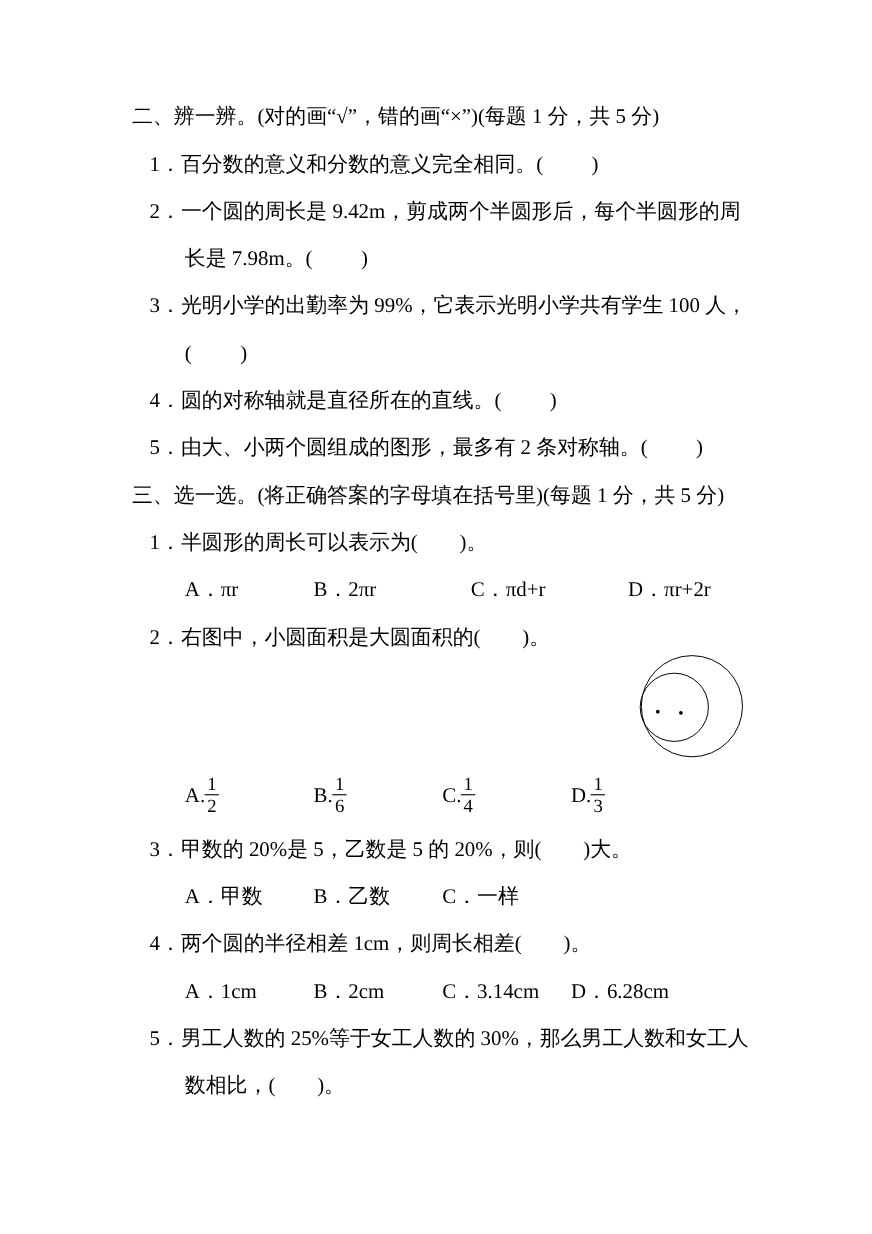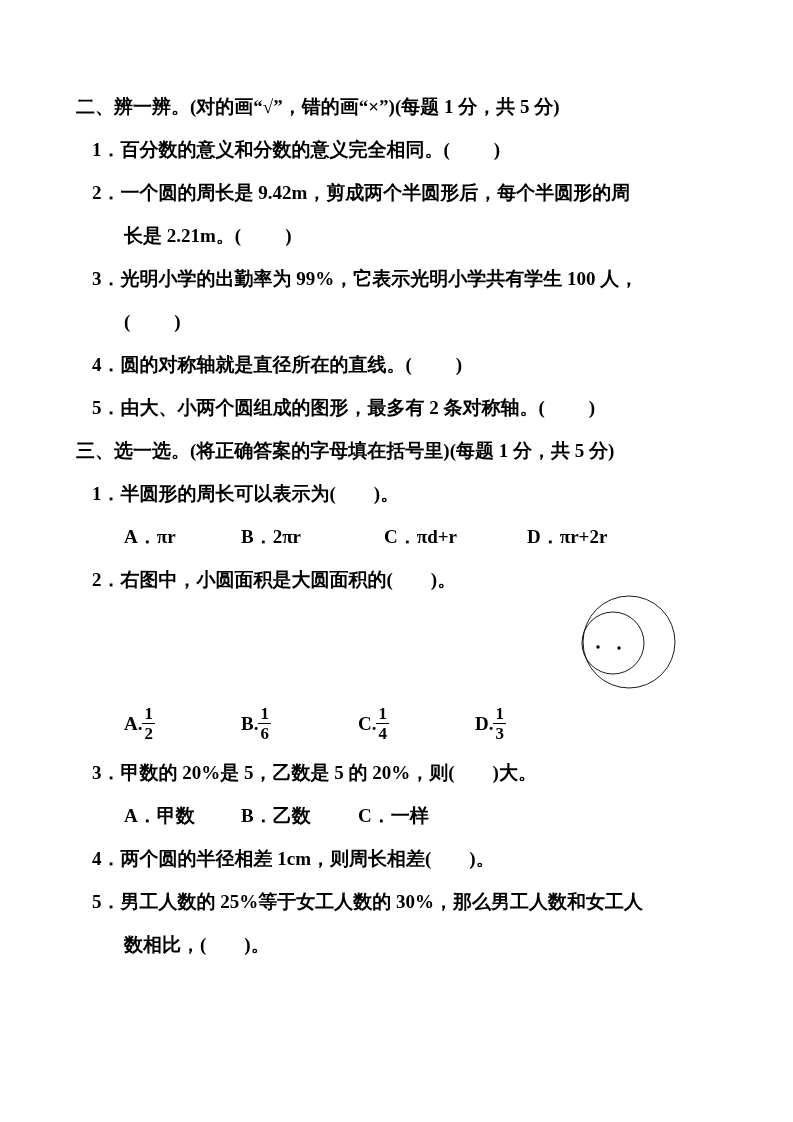--- a/index.html
+++ b/index.html
@@ -7,21 +7,21 @@
     position: relative;
     width: 793px;
     height: 1122px;
     margin: 0 auto;
     background: #ffffff;
     color: #000000;
     font-family: "Liberation Serif", "DejaVu Serif", serif;
     font-size: 19px;
     overflow: hidden;
   }
-  .content { padding: 85px 120px 0 76px; font-weight: bold; }
+  .content { padding: 85px 120px 0 120px; }
   .line {
     height: 43px;
     line-height: 43px;
     white-space: nowrap;
   }
   .bkt { display: flex; }
   .bracket { flex-shrink: 0; letter-spacing: 2px; }
   .item { padding-left: 16px; }
   .wrap { padding-left: 48px; }
   .opts { padding-left: 48px; display: flex; align-items: flex-end; }
@@ -49,21 +49,21 @@
 
     <div class="line">二、辨一辨。(对的画“√”，错的画“×”)(每题 1 分，共 5 分)</div>
 
     <div class="line item bkt">
       <span>1．百分数的意义和分数的意义完全相同。</span>
       <span class="bracket">(　　)</span>
     </div>
 
     <div class="line item">2．一个圆的周长是 9.42m，剪成两个半圆形后，每个半圆形的周</div>
     <div class="line wrap bkt">
-      <span>长是 2.21m。</span>
+      <span>长是 7.98m。</span>
       <span class="bracket">(　　)</span>
     </div>
 
     <div class="line item">3．光明小学的出勤率为 99%，它表示光明小学共有学生 100 人，</div>
     <div class="line wrap bkt">
       <span class="bracket">(　　)</span>
     </div>
 
     <div class="line item bkt">
       <span>4．圆的对称轴就是直径所在的直线。</span>
@@ -104,18 +104,24 @@
     </div>
 
     <div class="line item">3．甲数的 20%是 5，乙数是 5 的 20%，则(　　)大。</div>
     <div class="line opts">
       <span class="opt">A．甲数</span>
       <span class="opt">B．乙数</span>
       <span class="opt">C．一样</span>
     </div>
 
     <div class="line item">4．两个圆的半径相差 1cm，则周长相差(　　)。</div>
+    <div class="line opts">
+      <span class="opt">A．1cm</span>
+      <span class="opt">B．2cm</span>
+      <span class="opt">C．3.14cm</span>
+      <span class="opt">D．6.28cm</span>
+    </div>
 
     <div class="line item">5．男工人数的 25%等于女工人数的 30%，那么男工人数和女工人</div>
     <div class="line wrap">数相比，(　　)。</div>
 
   </div>
 </div>
 
 </body></html>

